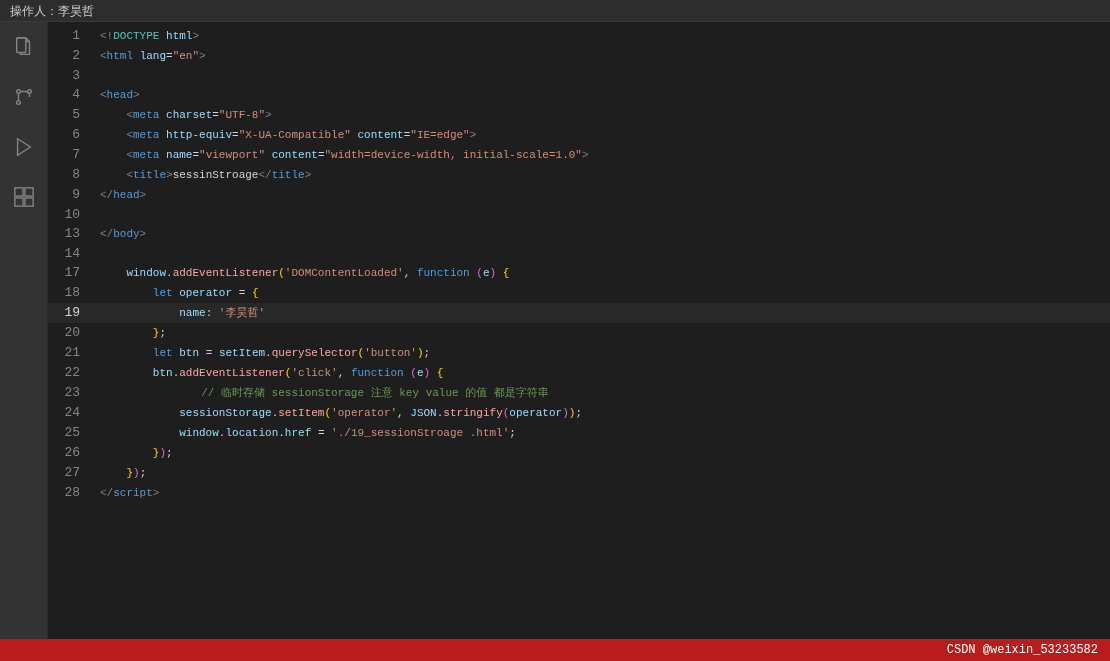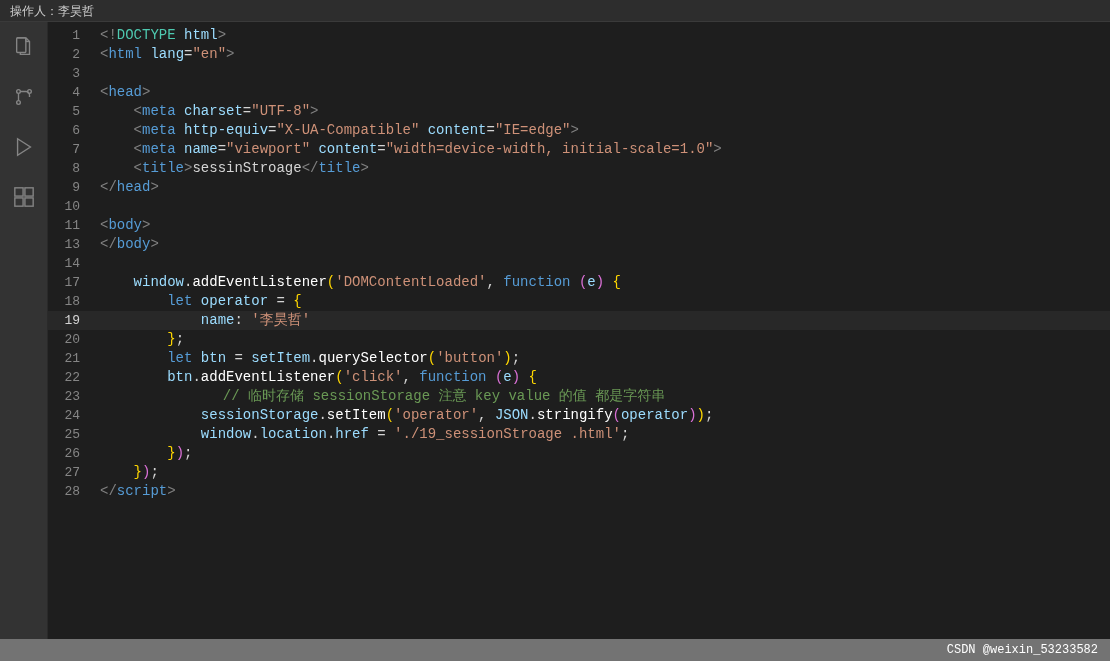--- a/index.html
+++ b/index.html
@@ -96,42 +96,42 @@
     }
 
     .line-number.active {
       color: #d4d4d4;
     }
 
     .code-content {
       flex: 1;
       white-space: pre;
       padding-left: 4px;
-      font-size: 14px;
+      font-size: 11px;
     }
 
     
     .kw { color: #569cd6; } 
     .attr { color: #9cdcfe; } 
     .comment { color: #6a9955; margin-left: 22px; } 
-    .fn { color: #ffffff; } 
+    .fn { color: #fca5a5; } 
     .var { color: #9cdcfe; } 
     .op { color: #d4d4d4; } 
     .tag-angle { color: #808080; } 
     .tag-name { color: #4ec9b0; }
     .tag-name-html { color: #569cd6; }
     .prop { color: #9cdcfe; }
     .val-str { color: #ce9178; }
     .plain { color: #d4d4d4; }
     .bracket { color: #ffd700; }
     .bracket2 { color: #da70d6; }
 
     
     .bottom-bar {
-      background: #737373;
+      background: #b91c1c;
       height: 22px;
       display: flex;
       align-items: center;
       justify-content: flex-end;
       padding: 0 12px;
       font-size: 12px;
       color: #fff;
     }
   </style>
 </head>
@@ -213,24 +213,20 @@
         </div>
         <div class="code-line">
           <div class="line-number">9</div>
           <div class="code-content"><span class="tag-angle">&lt;/</span><span class="tag-name-html">head</span><span class="tag-angle">&gt;</span></div>
         </div>
         <div class="code-line">
           <div class="line-number">10</div>
           <div class="code-content"></div>
         </div>
         <div class="code-line">
-          <div class="line-number">11</div>
-          <div class="code-content"><span class="tag-angle">&lt;</span><span class="tag-name-html">body</span><span class="tag-angle">&gt;</span></div>
-        </div>
-        <div class="code-line">
           <div class="line-number">13</div>
           <div class="code-content"><span class="tag-angle">&lt;/</span><span class="tag-name-html">body</span><span class="tag-angle">&gt;</span></div>
         </div>
         <div class="code-line">
           <div class="line-number">14</div>
           <div class="code-content"></div>
         </div>
         <div class="code-line">
           <div class="line-number">17</div>
           <div class="code-content">    <span class="var">window</span><span class="plain">.</span><span class="fn">addEventListener</span><span class="bracket">(</span><span class="val-str">'DOMContentLoaded'</span><span class="plain">,</span> <span class="kw">function</span> <span class="bracket2">(</span><span class="var">e</span><span class="bracket2">)</span> <span class="bracket">{</span></div>

